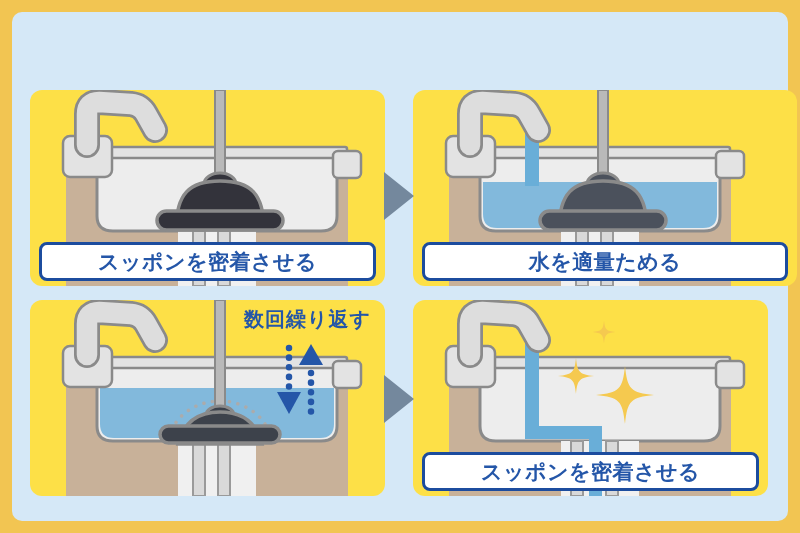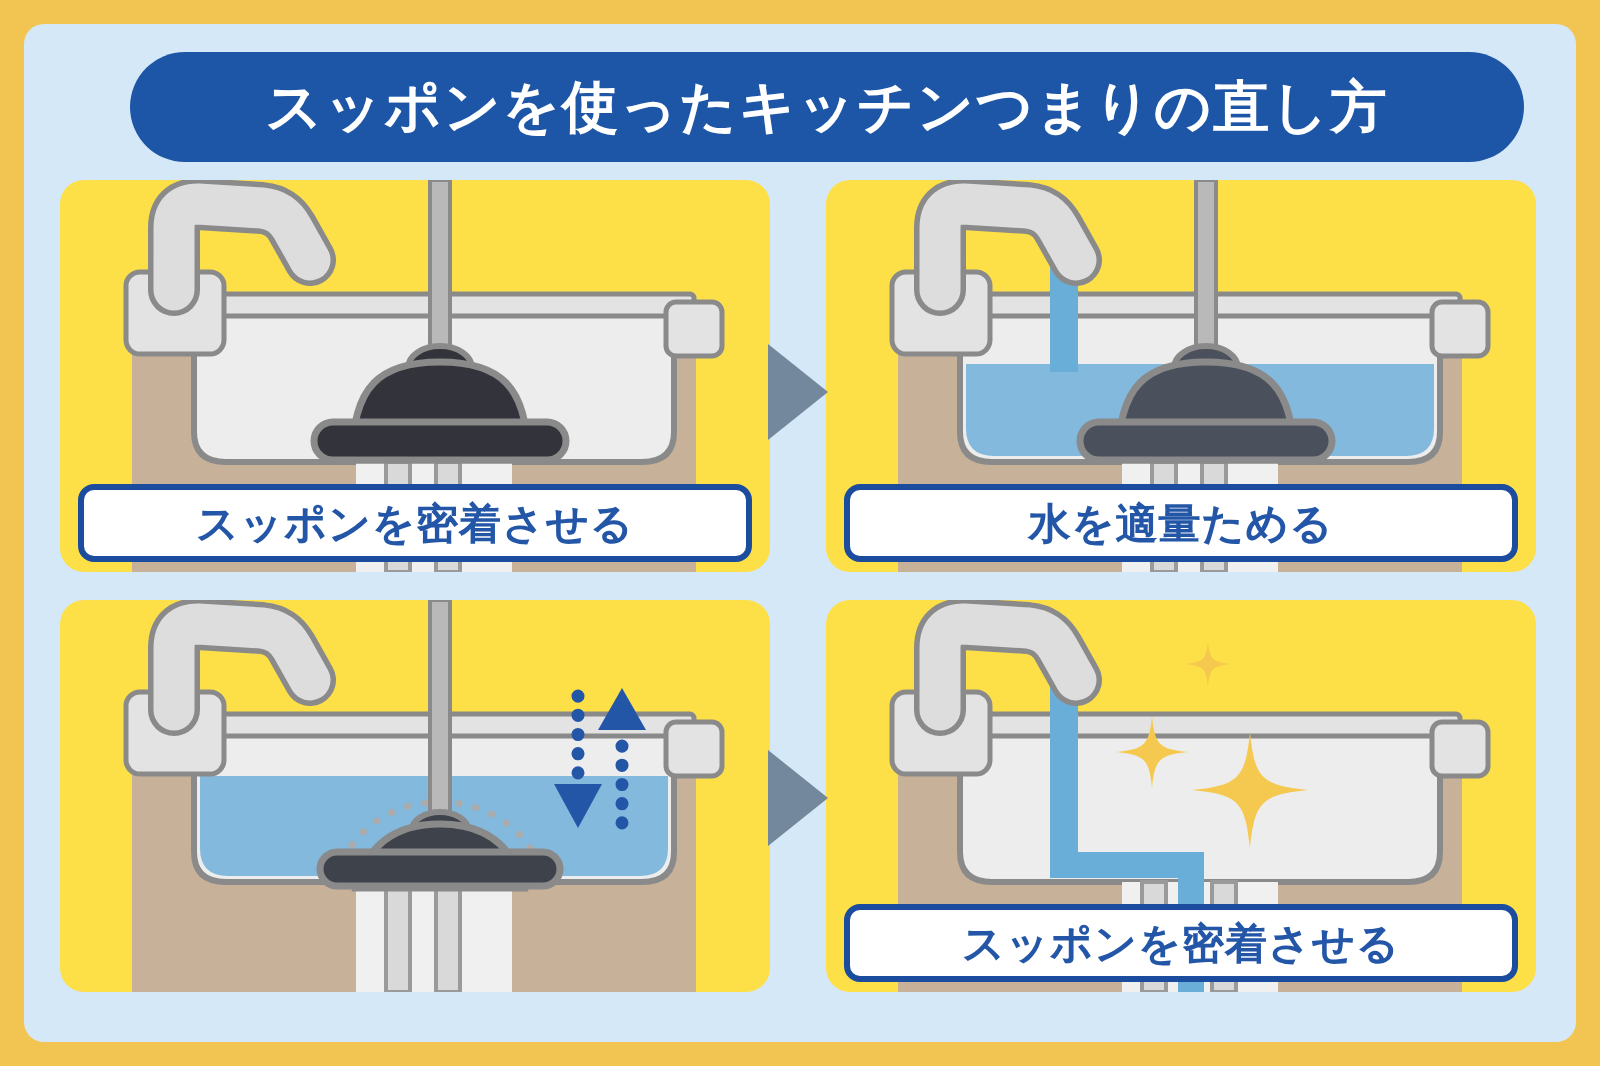--- a/index.html
+++ b/index.html
@@ -5,40 +5,37 @@
   html,body{margin:0;padding:0;}
   body{width:800px;height:533px;overflow:hidden;font-family:"Liberation Sans","DejaVu Sans",sans-serif;}
   .frame{position:absolute;left:0;top:0;width:800px;height:533px;background:#F2C552;}
   .canvas{position:absolute;left:12px;top:12px;width:776px;height:509px;background:#D5E8F7;border-radius:10px;}
   .title-bar{position:absolute;left:53px;top:14px;width:697px;height:55px;background:#1D56A6;border-radius:28px;
              display:flex;align-items:center;justify-content:center;}
   .title-bar span{color:#ffffff;font-size:28px;font-weight:bold;letter-spacing:1px;}
   .panel{position:absolute;width:355px;height:196px;background:#fde047;border-radius:12px;overflow:hidden;}
   .panel svg{position:absolute;left:0;top:0;display:block;}
   .p1{left:18px;top:78px;}
-  .p2{left:401px;top:78px;}
+  .p2{left:401px;top:78px;padding-left:29px;}
   .p3{left:18px;top:288px;}
   .p4{left:401px;top:288px;}
   .caption{position:absolute;left:9px;right:9px;top:152px;height:33px;background:#ffffff;
            border:3px solid #1C4C9E;border-radius:8px;display:flex;align-items:center;justify-content:center;}
   .caption span{color:#2456A8;font-size:21px;font-weight:bold;letter-spacing:0.5px;white-space:nowrap;}
   .annotation{position:absolute;top:6px;right:14px;color:#2456A8;font-size:20px;font-weight:bold;letter-spacing:1px;}
   .step-arrow{position:absolute;width:30px;height:48px;}
   .a1{left:372px;top:160px;}
   .a2{left:372px;top:363px;}
 </style>
 </head>
 <body>
 
 <div class="frame">
   <div class="canvas">
 
-    <div class="title-bar">
-      <span>スッポンを使ったキッチンつまりの直し方</span>
-    </div>
 
     <div class="panel p1">
       <svg width="355" height="196" viewBox="0 0 355 196">
         <rect x="36" y="84" width="282" height="112" fill="#C8B199"></rect>
         <path d="M67,66 H307 V126 Q307,141 291,141 H83 Q67,141 67,126 Z" fill="#EDEDED"></path>
         <path d="M67,66 H307 V126 Q307,141 291,141 H83 Q67,141 67,126 Z" fill="none" stroke="#8A8A8A" stroke-width="3"></path>
         <rect x="148" y="141" width="78" height="55" fill="#F0F0F0"></rect>
         <rect x="163" y="141" width="12" height="55" fill="#D9D9D9" stroke="#9A9A9A" stroke-width="2"></rect>
         <rect x="188" y="141" width="12" height="55" fill="#D9D9D9" stroke="#9A9A9A" stroke-width="2"></rect>
         <rect x="57" y="57" width="260" height="11" rx="2" fill="#E3E3E3" stroke="#8A8A8A" stroke-width="2.5"></rect>
@@ -114,20 +111,21 @@
         </g>
         <g>
           <line x1="259" y1="48" x2="259" y2="88" stroke="#2456A8" stroke-width="6.5" stroke-linecap="round" stroke-dasharray="0.1 9.5"></line>
           <polygon points="247,92 271,92 259,114" fill="#2456A8"></polygon>
         </g>
         <g>
           <polygon points="269,65 293,65 281,44" fill="#2456A8"></polygon>
           <line x1="281" y1="73" x2="281" y2="117" stroke="#2456A8" stroke-width="6.5" stroke-linecap="round" stroke-dasharray="0.1 9.5"></line>
         </g>
       </svg>
+      <div class="annotation">数回繰り返す</div>
     </div>
 
     <div class="panel p4">
       <svg width="355" height="196" viewBox="0 0 355 196">
         <rect x="36" y="84" width="282" height="112" fill="#C8B199"></rect>
         <path d="M67,66 H307 V126 Q307,141 291,141 H83 Q67,141 67,126 Z" fill="#EDEDED"></path>
         <path d="M67,66 H307 V126 Q307,141 291,141 H83 Q67,141 67,126 Z" fill="none" stroke="#8A8A8A" stroke-width="3"></path>
         <rect x="148" y="141" width="78" height="55" fill="#F0F0F0"></rect>
         <rect x="158" y="141" width="12" height="55" fill="#D9D9D9" stroke="#9A9A9A" stroke-width="2"></rect>
         <rect x="193" y="141" width="12" height="55" fill="#D9D9D9" stroke="#9A9A9A" stroke-width="2"></rect>

